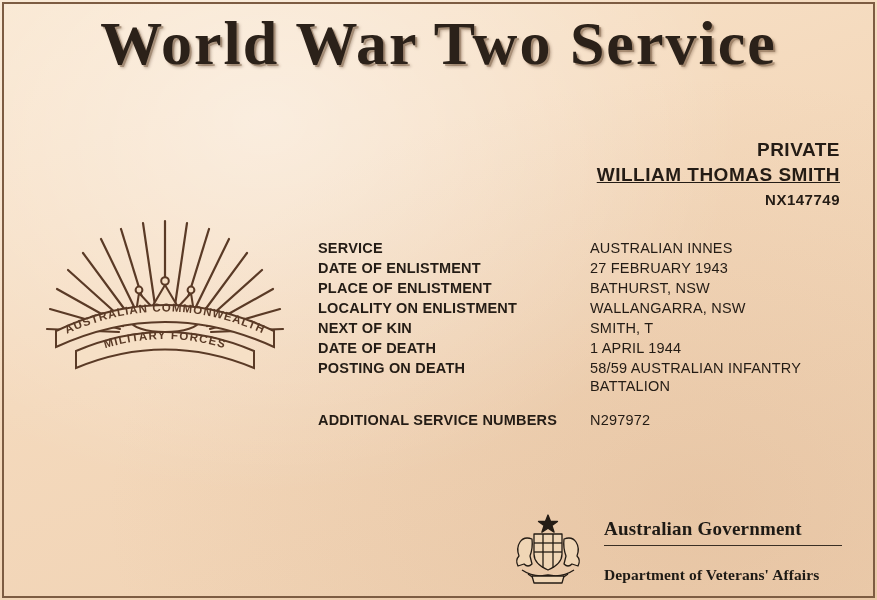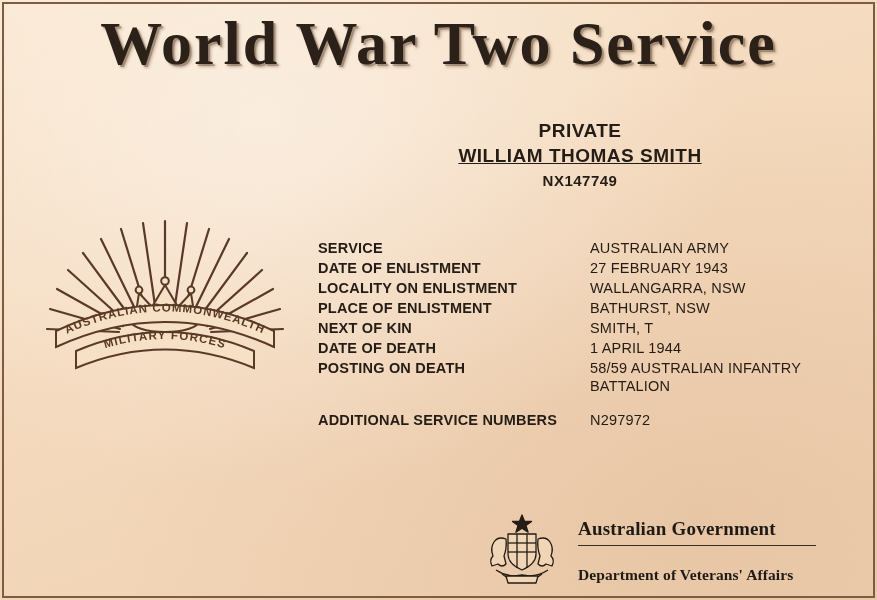--- a/index.html
+++ b/index.html
@@ -49,23 +49,23 @@
     letter-spacing: 2px;
     color: #2b2119;
     text-shadow: 2px 2px 0 rgba(120,90,65,0.45), 3px 3px 3px rgba(90,60,40,0.35);
     white-space: nowrap;
   }
 
   
   #nameblock {
     position: absolute;
     left: 320px;
-    top: 118px;
+    top: 137px;
     width: 520px;
-    text-align: center;
+    text-align: right;
     font-family: "Liberation Sans", sans-serif;
     font-weight: bold;
     font-size: 19px;
     line-height: 25px;
     color: #241c15;
     letter-spacing: 0.5px;
   }
   #nameblock .rank { font-size: 19px; }
   #nameblock .fullname { font-size: 19px; text-decoration: underline; }
   #nameblock .servicenum { font-size: 15px; }
@@ -110,21 +110,21 @@
     position: absolute;
     left: 40px;
     top: 205px;
     width: 250px;
     height: 175px;
   }
 
   
   #footer {
     position: absolute;
-    left: 478px;
+    left: 504px;
     top: 512px;
     width: 360px;
     height: 76px;
   }
   #crest {
     position: absolute;
     left: 0;
     top: 0;
     width: 88px;
     height: 76px;
@@ -224,33 +224,33 @@
         </text>
       </g>
     </svg>
   </div>
 
   <div id="details">
     <table>
       <tbody>
         <tr>
           <td class="label">SERVICE</td>
-          <td class="value">AUSTRALIAN ARMY</td>
+          <td class="value">AUSTRALIAN INNES</td>
         </tr>
         <tr>
           <td class="label">DATE OF ENLISTMENT</td>
           <td class="value">27 FEBRUARY 1943</td>
         </tr>
         <tr>
+          <td class="label">PLACE OF ENLISTMENT</td>
+          <td class="value">BATHURST, NSW</td>
+        </tr>
+        <tr>
           <td class="label">LOCALITY ON ENLISTMENT</td>
           <td class="value">WALLANGARRA, NSW</td>
-        </tr>
-        <tr>
-          <td class="label">PLACE OF ENLISTMENT</td>
-          <td class="value">BATHURST, NSW</td>
         </tr>
         <tr>
           <td class="label">NEXT OF KIN</td>
           <td class="value">SMITH, T</td>
         </tr>
         <tr>
           <td class="label">DATE OF DEATH</td>
           <td class="value">1 APRIL 1944</td>
         </tr>
         <tr>

